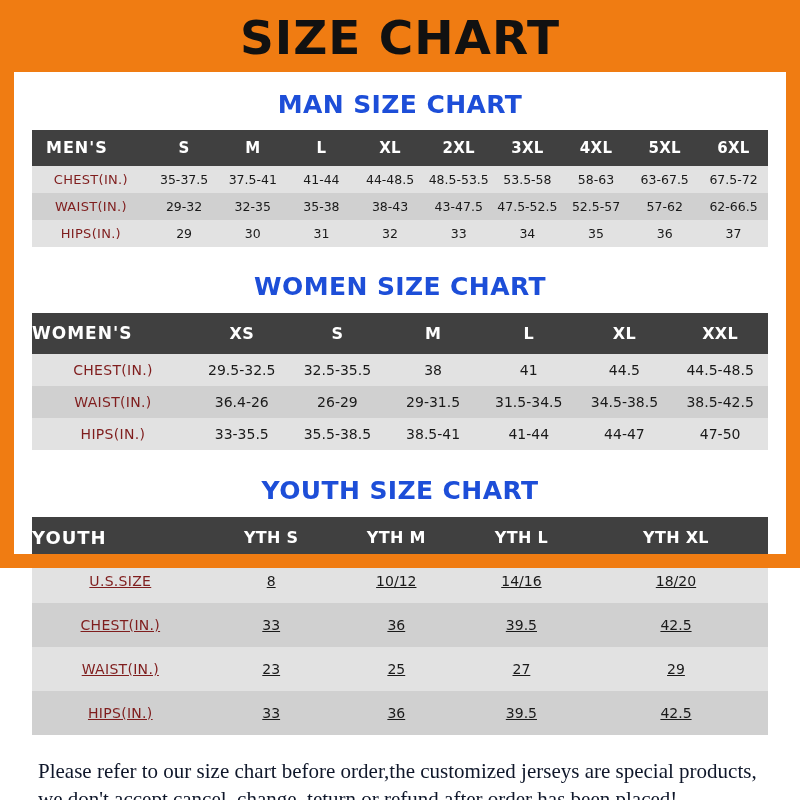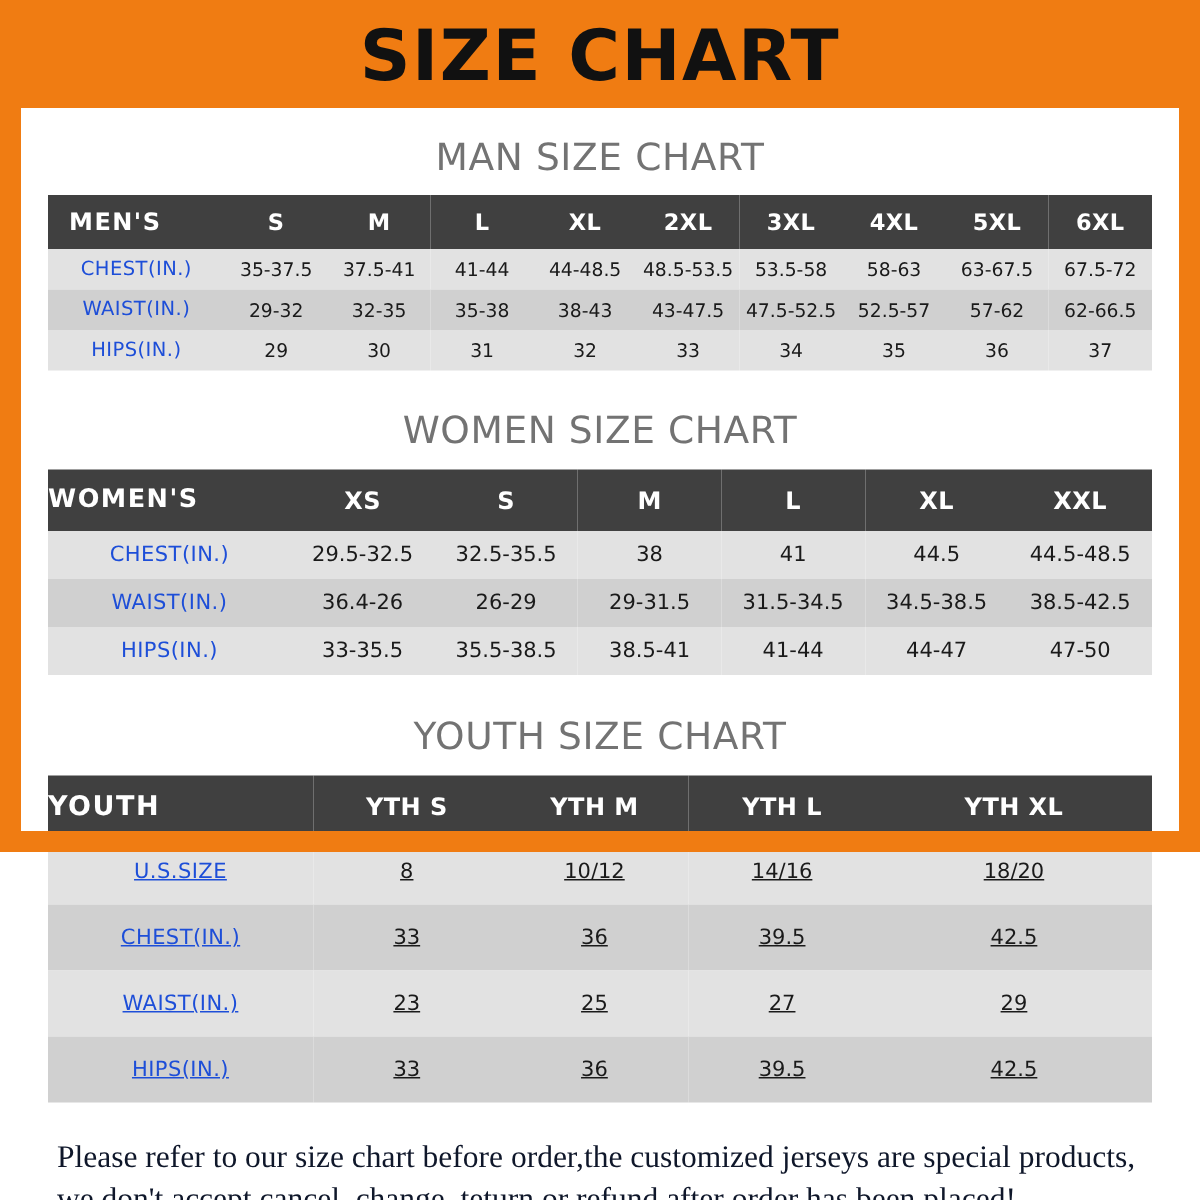--- a/index.html
+++ b/index.html
@@ -38,23 +38,23 @@
     color: #111111;
     line-height: 1;
     margin-top: 2px;
   }
   .section {
     padding: 0 18px;
   }
   .section-title {
     text-align: center;
     font-family: "DejaVu Sans", sans-serif;
-    font-weight: normal;
+    font-weight: bold;
     font-size: 25px;
-    color: #737373;
+    color: #1d4ed8;
     letter-spacing: 0.4px;
   }
   .s-men .section-title { margin: 18px 0 11px; }
   .s-women .section-title { margin: 25px 0 12px; }
   .s-youth .section-title { margin: 26px 0 12px; }
 
   table.size-table {
     width: 100%;
     border-collapse: collapse;
     table-layout: fixed;
@@ -81,21 +81,21 @@
     letter-spacing: 1px;
   }
   .data-row td {
     font-size: 12.5px;
     color: #1a1a1a;
     padding: 6px 0 6px;
   }
   .data-row td.rowlabel {
     font-size: 13px;
     letter-spacing: 0.3px;
-    color: #1d4ed8;
+    color: #7f1d1d;
   }
   .row-light { background: #e2e2e2; }
   .row-dark  { background: #d0d0d0; }
 
   
   .s-women .head-row th { font-size: 16px; padding: 10px 0 11px; }
   .s-women .head-row th.corner { font-size: 17px; }
   .s-women .data-row td { font-size: 14px; padding: 8px 0; }
   .s-women .data-row td.rowlabel { font-size: 14px; }
 

